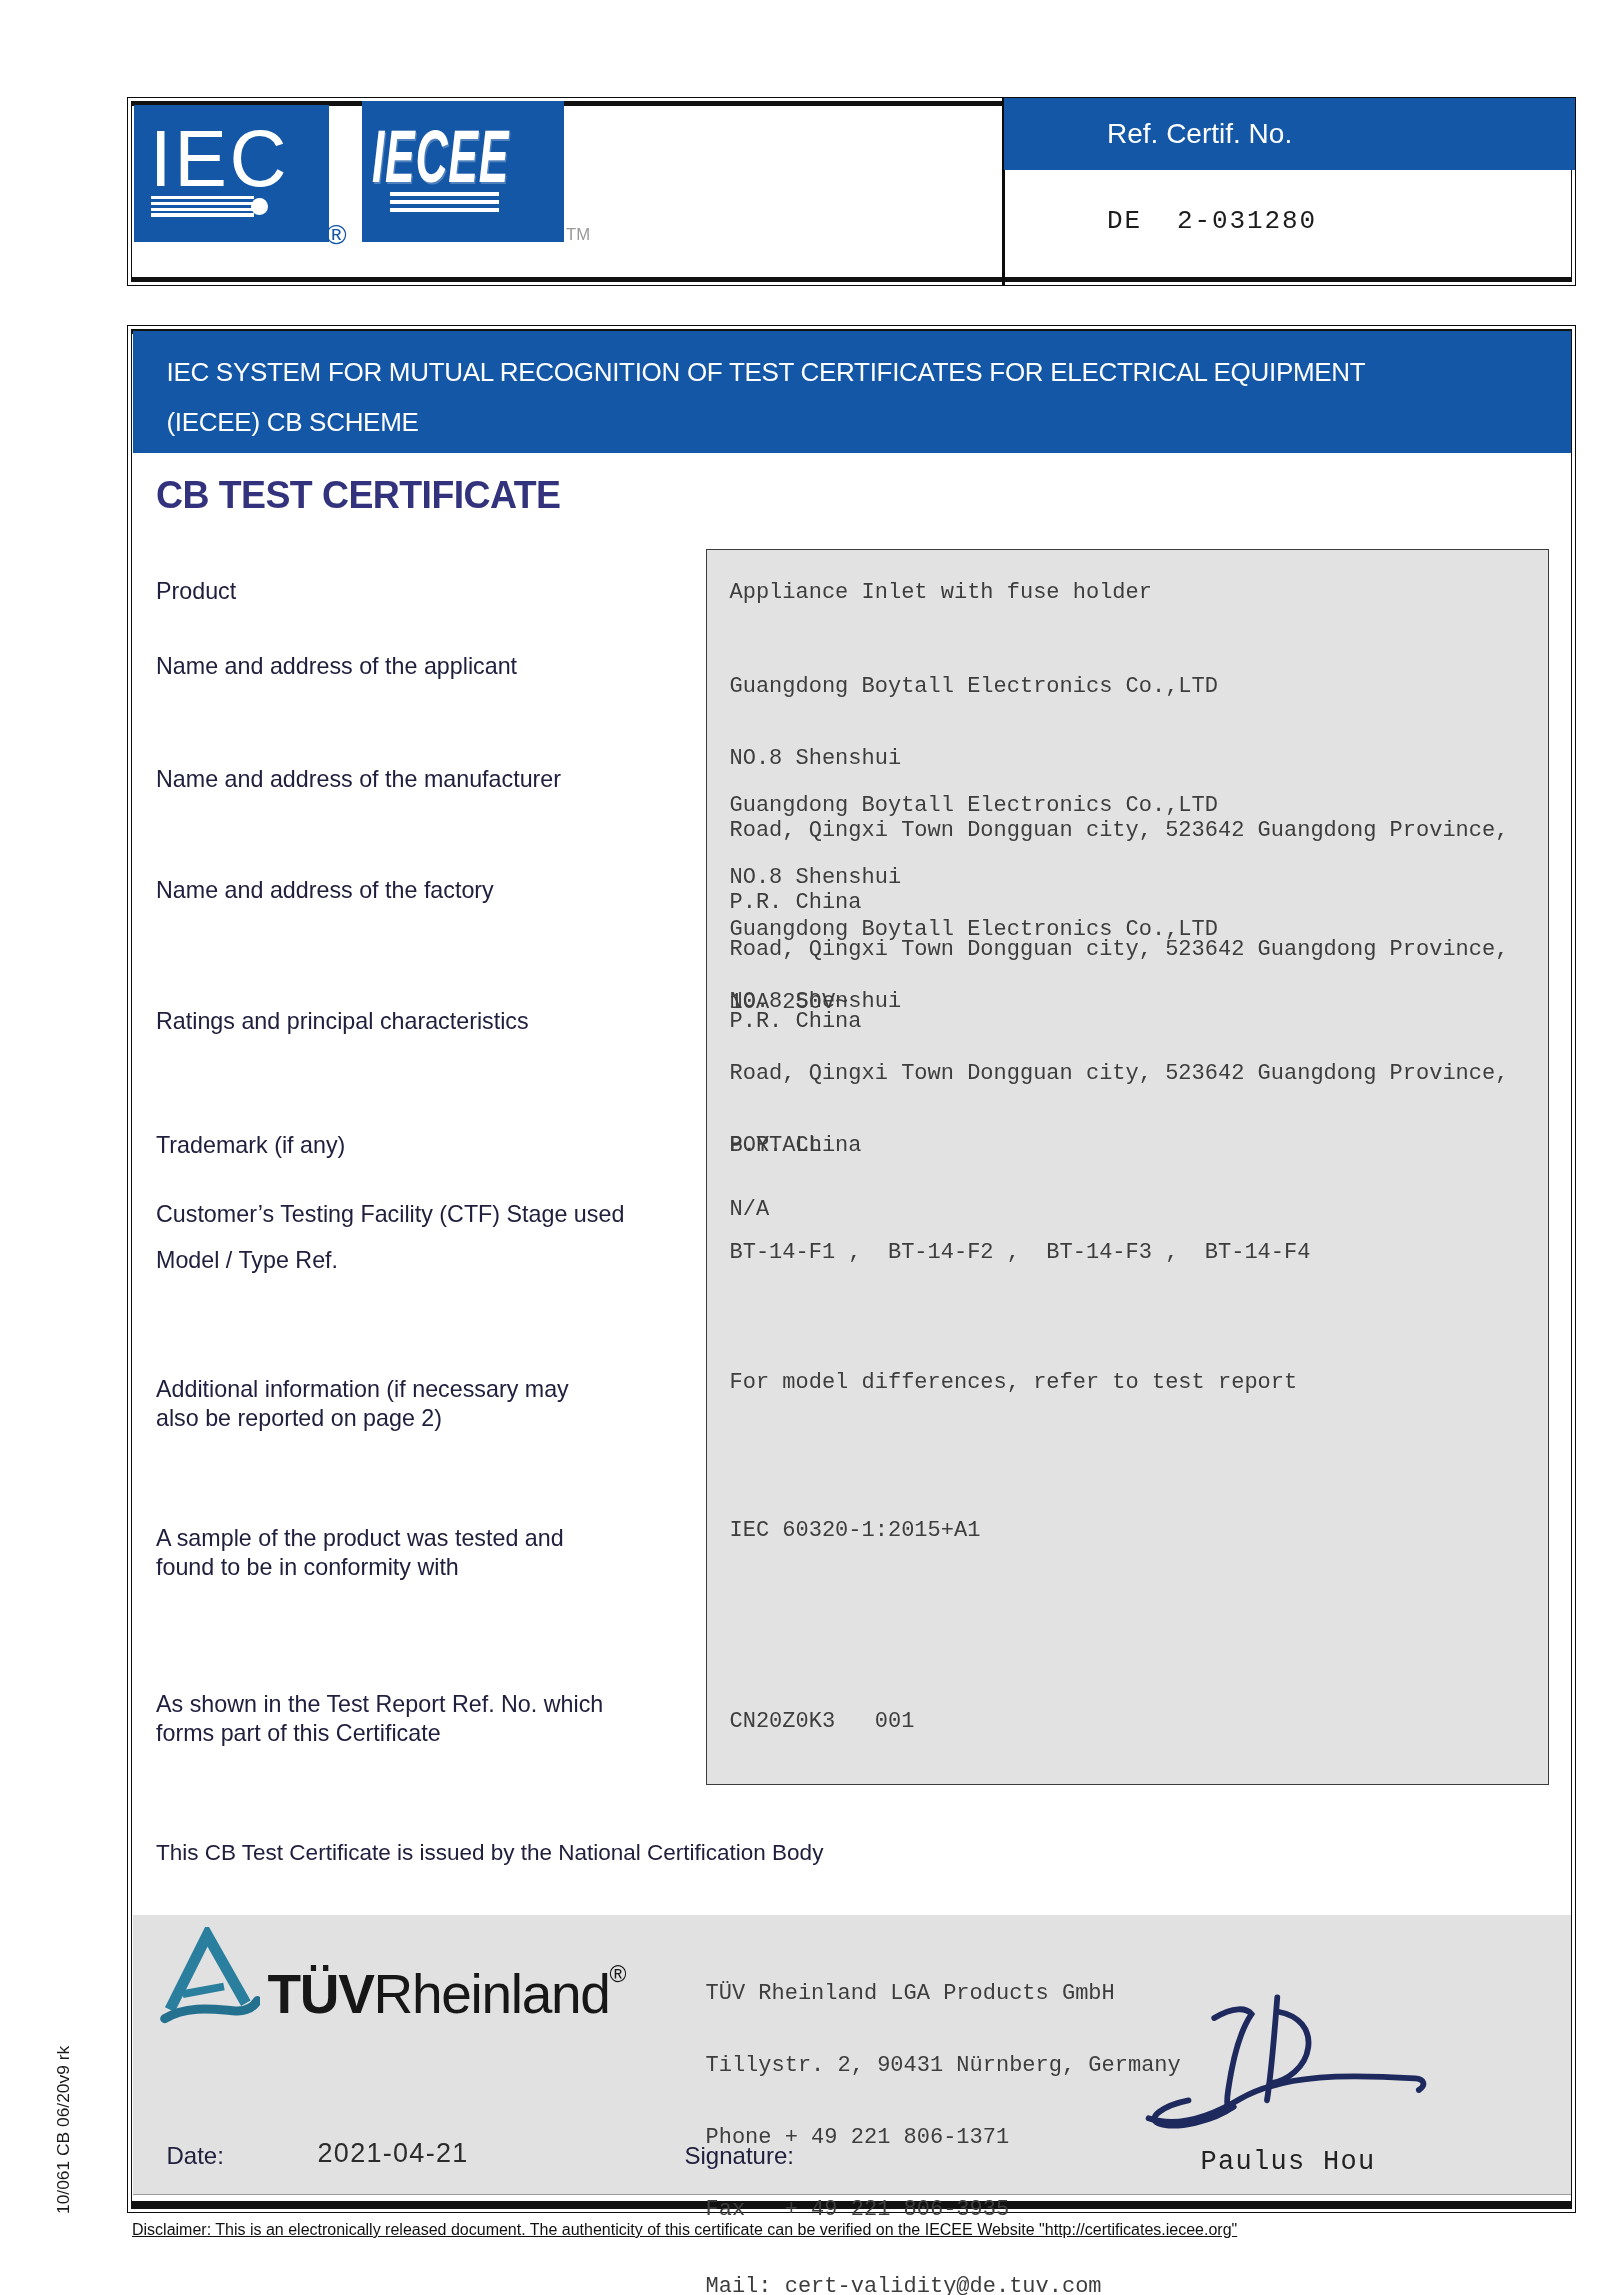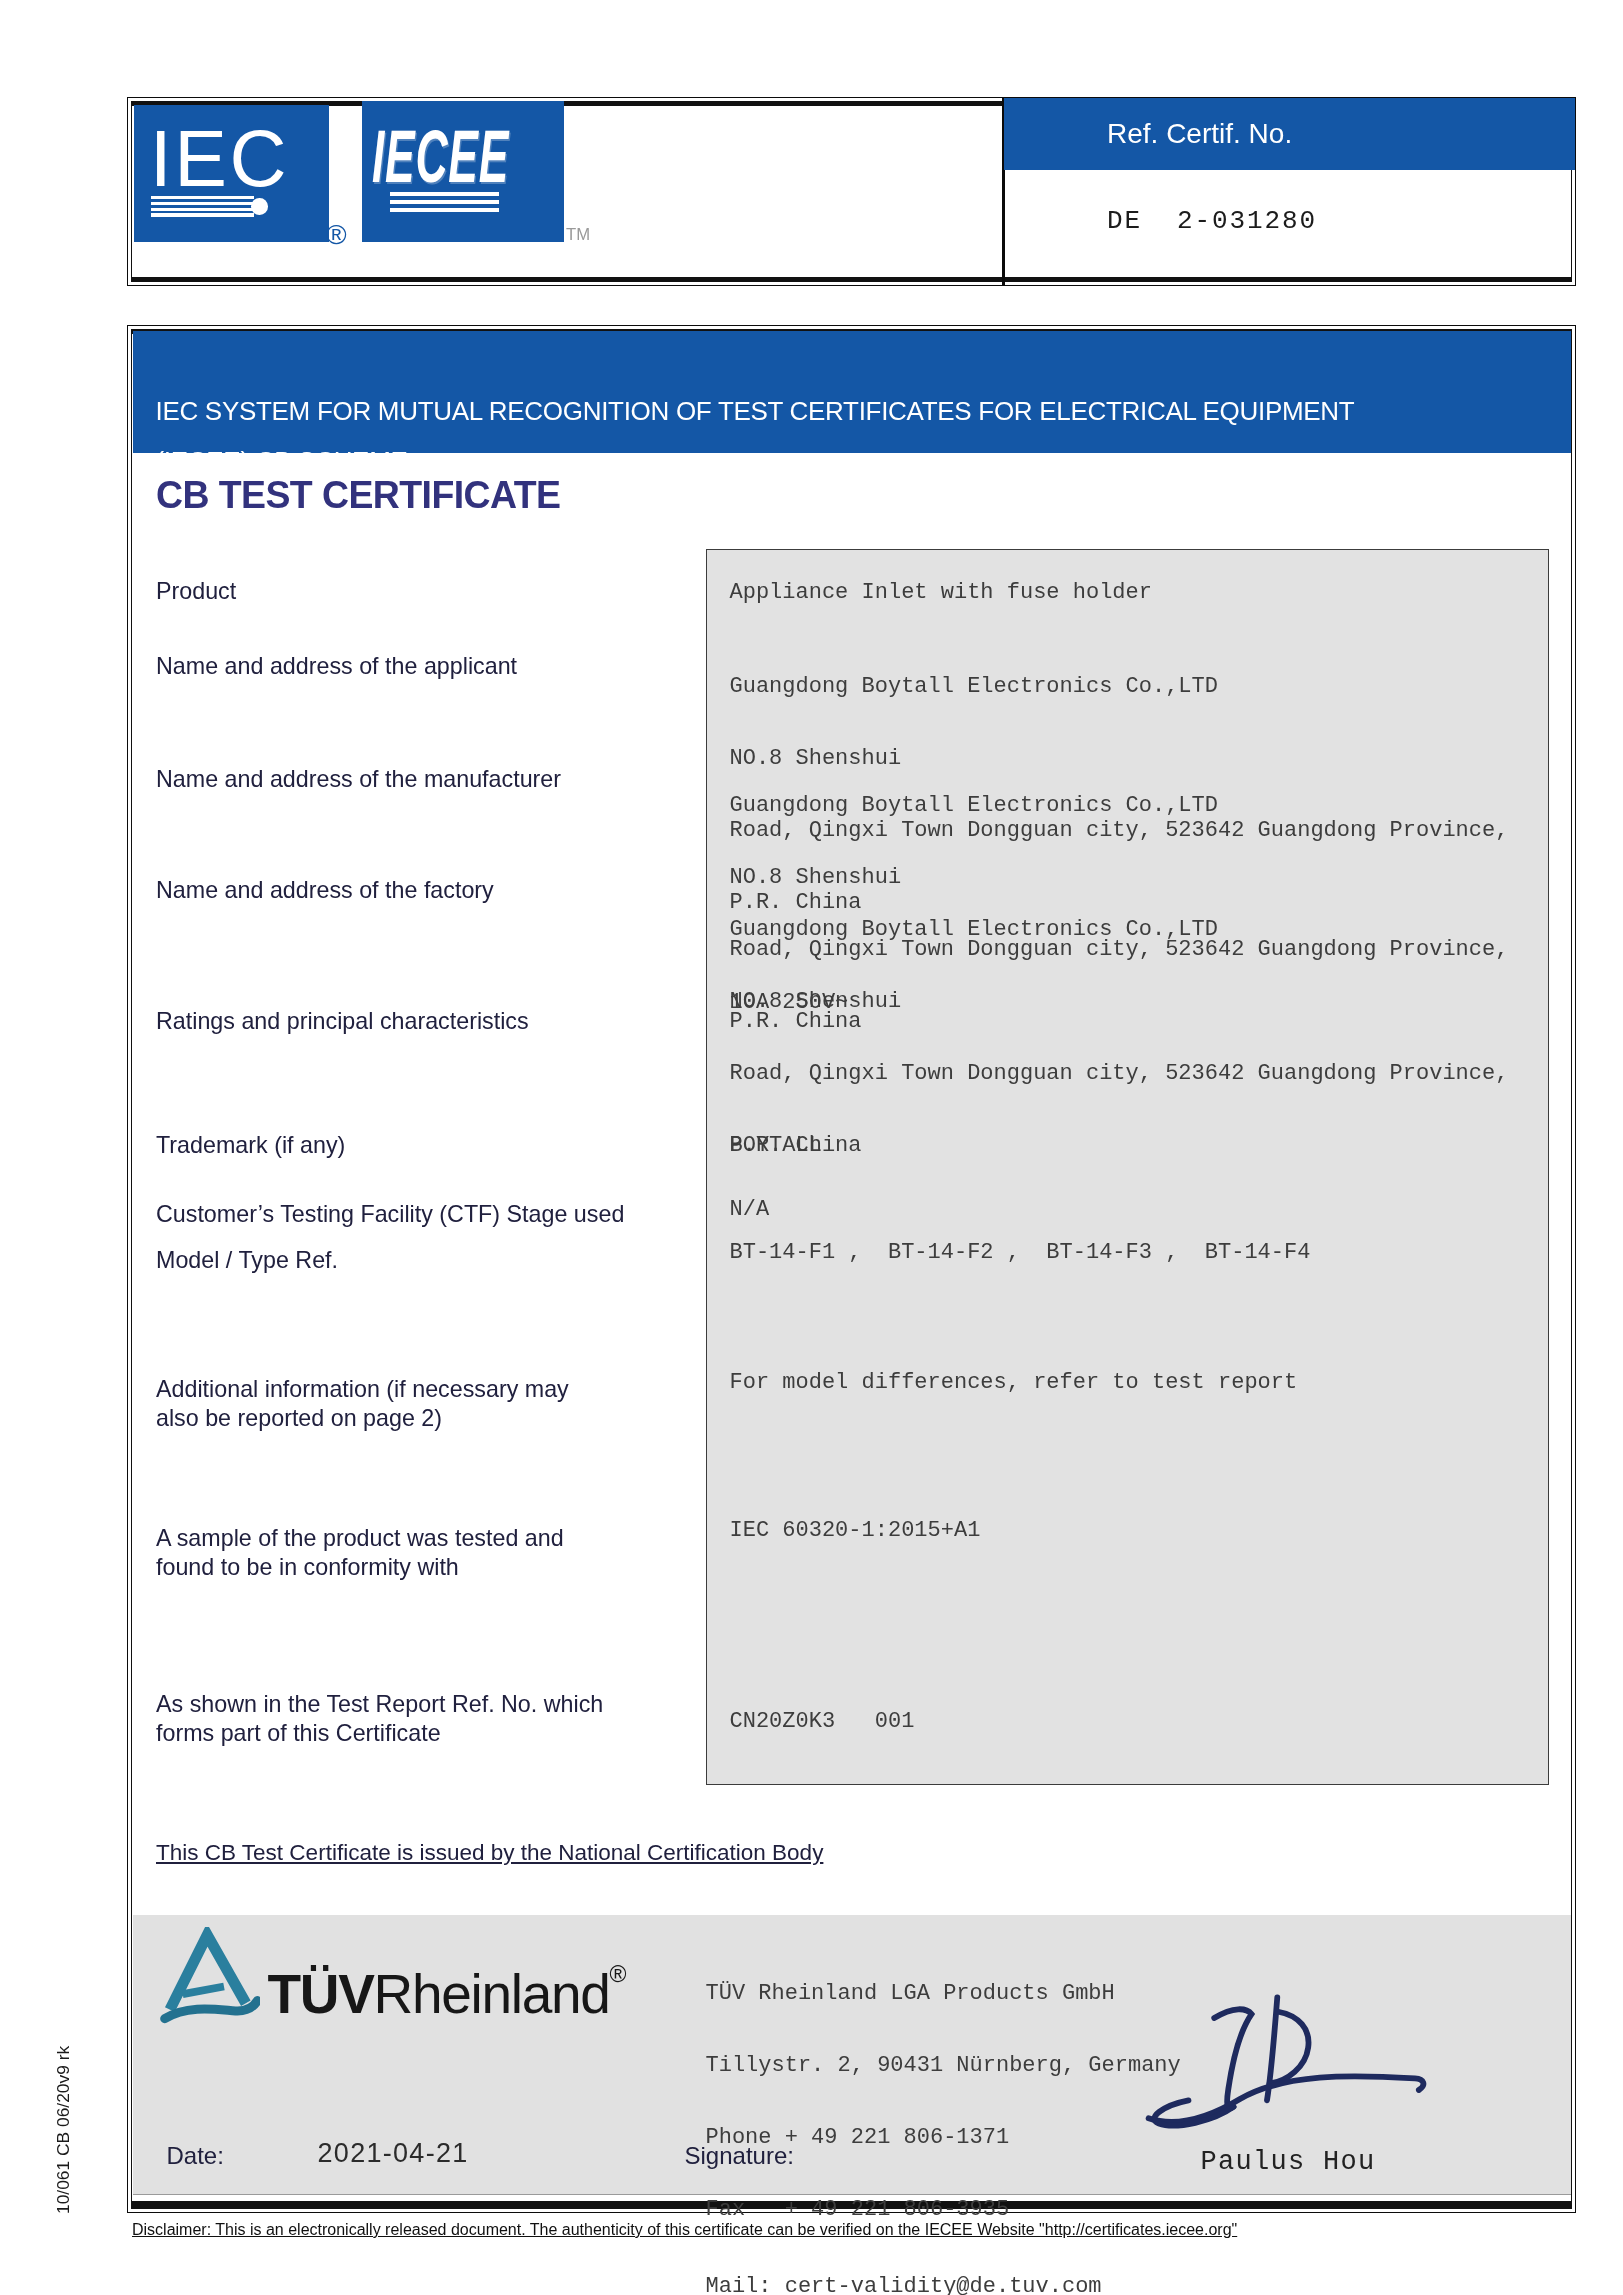--- a/index.html
+++ b/index.html
@@ -30,34 +30,34 @@
   .tm-mark{ position:absolute; left:438px; top:127px; color:#9a9a9a; font-size:16.7px; }
   .top-divider{ position:absolute; left:874px; top:0; width:2.6px; height:100%; background:#0b0b0b; }
   .ref-band{ position:absolute; left:876px; top:0; right:0; height:72px; background:#1457a6; color:#fff;
              font-size:28px; display:flex; align-items:center; padding-left:103px; box-sizing:border-box; }
   .ref-no{ position:absolute; left:979px; top:108px; font-family:"Liberation Mono", monospace;
            font-size:26px; letter-spacing:1.9px; color:#1c1c1c; white-space:pre; }
 
   
   .mainbox{ left:127px; top:325px; width:1447px; height:1886px; }
   .banner{ position:absolute; left:4.5px; right:4.5px; top:4.5px; height:122px; background:#1457a6; color:#fff; }
-  .banner div{ position:absolute; left:23px; font-size:26px; letter-spacing:-0.3px; white-space:nowrap;margin-top:39px; }
+  .banner div{ position:absolute; left:34px; font-size:26px; letter-spacing:-0.3px; white-space:nowrap; }
   .banner .bl1{ top:26px; } .banner .bl2{ top:76px; }
   .cb-title{ position:absolute; left:28px; top:147px; font-size:39px; font-weight:700; color:#32327d;
              letter-spacing:-0.6px; transform:scaleX(0.96); transform-origin:left top; white-space:nowrap; }
 
   .lbl{ position:absolute; left:28px; font-size:24px; color:#20203e; line-height:29px; white-space:nowrap;
         transform:scaleX(0.97); transform-origin:left top; }
 
   .graybox{ position:absolute; left:555px; top:223px; width:843px; height:1236px;
             background:#e2e2e2; border:1.9px solid #3c3c3c; box-sizing:border-box;margin-left:23px; }
   .val{ position:absolute; left:22.5px; font-family:"Liberation Mono", monospace; font-size:22px;
         color:#3d3d3d; line-height:24px; white-space:pre; }
 
-  .issued{ position:absolute; left:28px; top:1514px; font-size:22.5px; color:#20203e; white-space:nowrap;text-decoration:underline; }
+  .issued{ position:absolute; left:28px; top:1514px; font-size:22.5px; color:#20203e; white-space:nowrap; }
 
   
   .ncb-band{ position:absolute; left:4.5px; right:4.5px; top:1589px; height:279px; background:#e1e1e1;
              border-bottom:1.3px solid #9a9a9a; }
   .tuv-logo-icon{ position:absolute; left:24.5px; top:11.6px; }
   .tuv-word{ position:absolute; left:135px; top:46px; font-size:55px; color:#171717; letter-spacing:-1.3px; white-space:nowrap;text-align:center; }
   .tuv-word .b{ font-weight:700; }
   .tuv-word sup{ font-size:23px; vertical-align:31px; letter-spacing:0; }
   .ncb-contact{ position:absolute; left:573px; top:19.3px; font-family:"Liberation Mono", monospace;
                 font-size:22px; line-height:24px; color:#3d3d3d; white-space:pre; }

